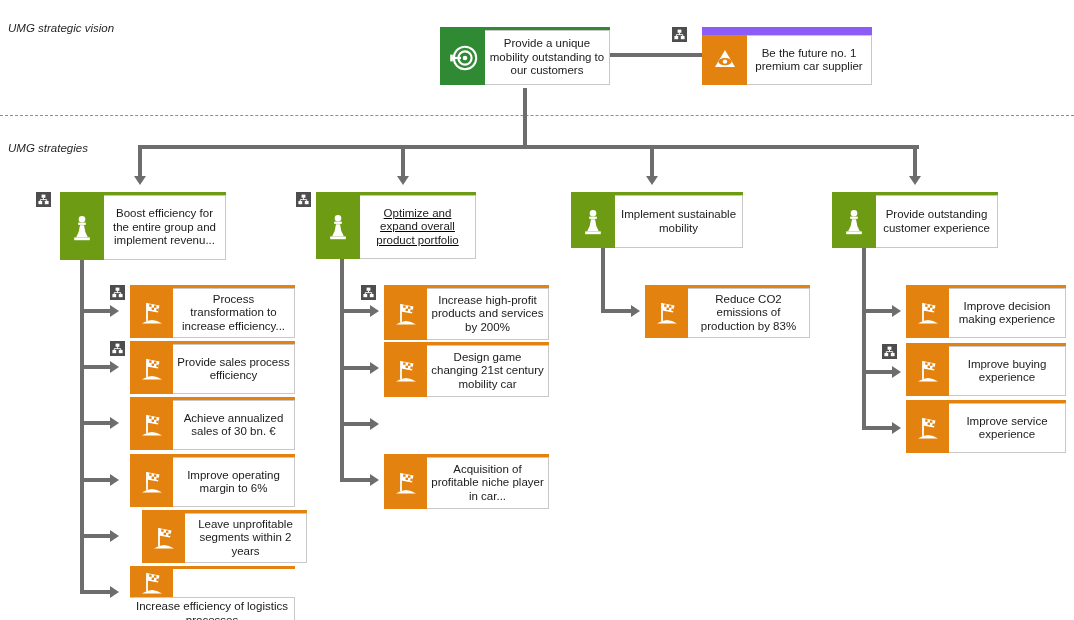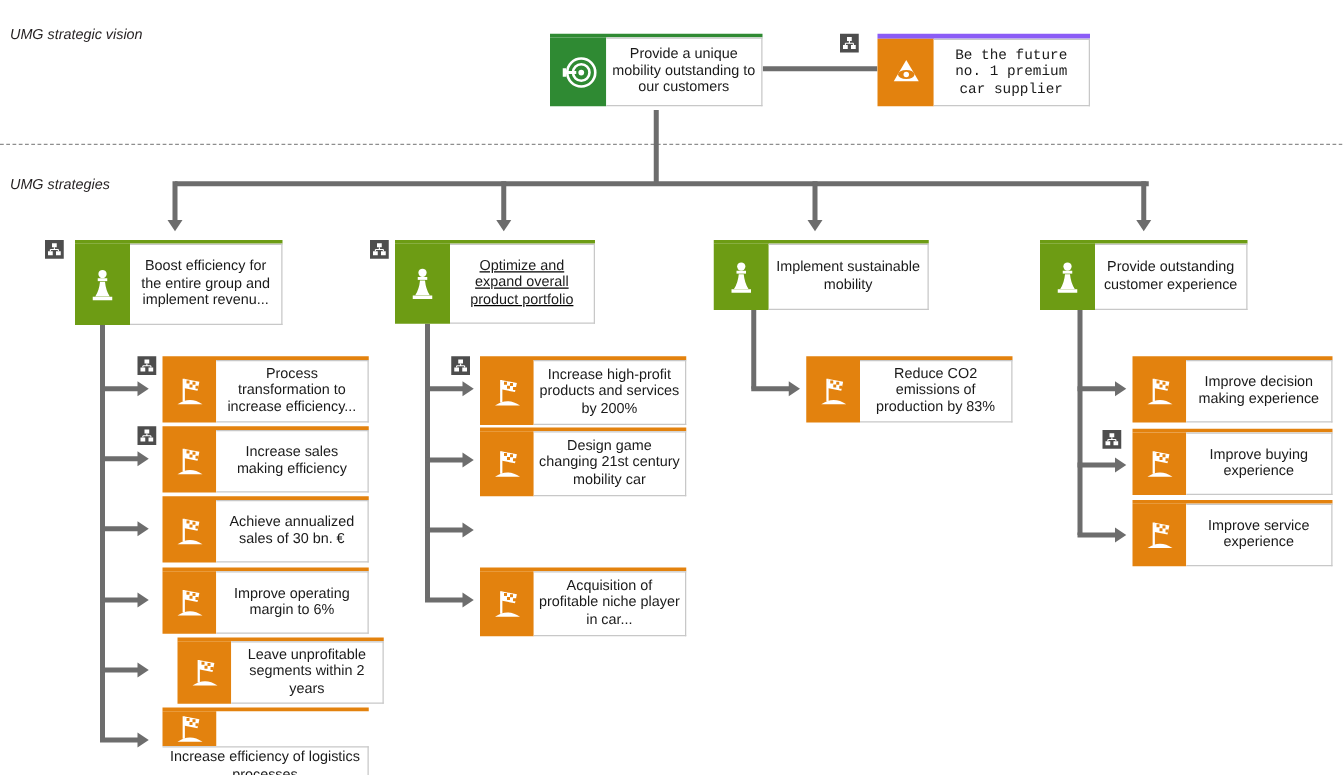--- a/index.html
+++ b/index.html
@@ -68,21 +68,21 @@
     padding:2px 4px;
     line-height:13.5px;
     font-size:11.5px;
   }
 
   
   .node.vision .ico{background:#2f8a33;}
   .node.vision{border-top:3px solid #2f8a33;}
   
   .node.vision-o .ico{background:#e3820e;}
-  .node.vision-o{border-top:4px solid #8b5cf6;font-family:Liberation Mono, monospace;}
+  .node.vision-o{border-top:8px solid #8b5cf6;}
   
   .node.strategy .ico{background:#6d9c14;}
   .node.strategy{border-top:3px solid #6d9c14;}
   
   .node.objective .ico{background:#e3820e;}
   .node.objective{border-top:3px solid #e3820e;}
 
   
   .badge{
     position:absolute;
@@ -290,21 +290,21 @@
       <svg class="glyph" width="28" height="28" viewBox="0 0 28 28">
         <path d="M9 4 L9 22" stroke="#ffffff" stroke-width="1.8" fill="none"></path>
         <path d="M9.8 4.2 L21.5 6.4 L20 13.6 L8.8 11.4 Z" fill="#ffffff"></path>
         <rect x="11.2" y="5.4" width="2.4" height="2.4" fill="#e3820e"></rect>
           <rect x="16.0" y="6.4" width="2.4" height="2.4" fill="#e3820e"></rect>
         <rect x="13.6" y="8.6" width="2.4" height="2.4" fill="#e3820e"></rect>
           <rect x="18.4" y="9.6" width="2.4" height="2.4" fill="#e3820e"></rect>
         <path d="M4 24.4 Q14 17.4 24 24.4 Z" fill="#ffffff"></path>
       </svg>
     </div>
-    <div class="body">Increase sales making efficiency</div>
+    <div class="body">Provide sales process efficiency</div>
   </div>
 
   <div class="node objective" style="left:130px;top:397px;width:165px;height:53px;">
     <div class="ico" style="width:43px;">
       <svg class="glyph" width="28" height="28" viewBox="0 0 28 28">
         <path d="M9 4 L9 22" stroke="#ffffff" stroke-width="1.8" fill="none"></path>
         <path d="M9.8 4.2 L21.5 6.4 L20 13.6 L8.8 11.4 Z" fill="#ffffff"></path>
         <rect x="11.2" y="5.4" width="2.4" height="2.4" fill="#e3820e"></rect>
           <rect x="16.0" y="6.4" width="2.4" height="2.4" fill="#e3820e"></rect>
         <rect x="13.6" y="8.6" width="2.4" height="2.4" fill="#e3820e"></rect>

